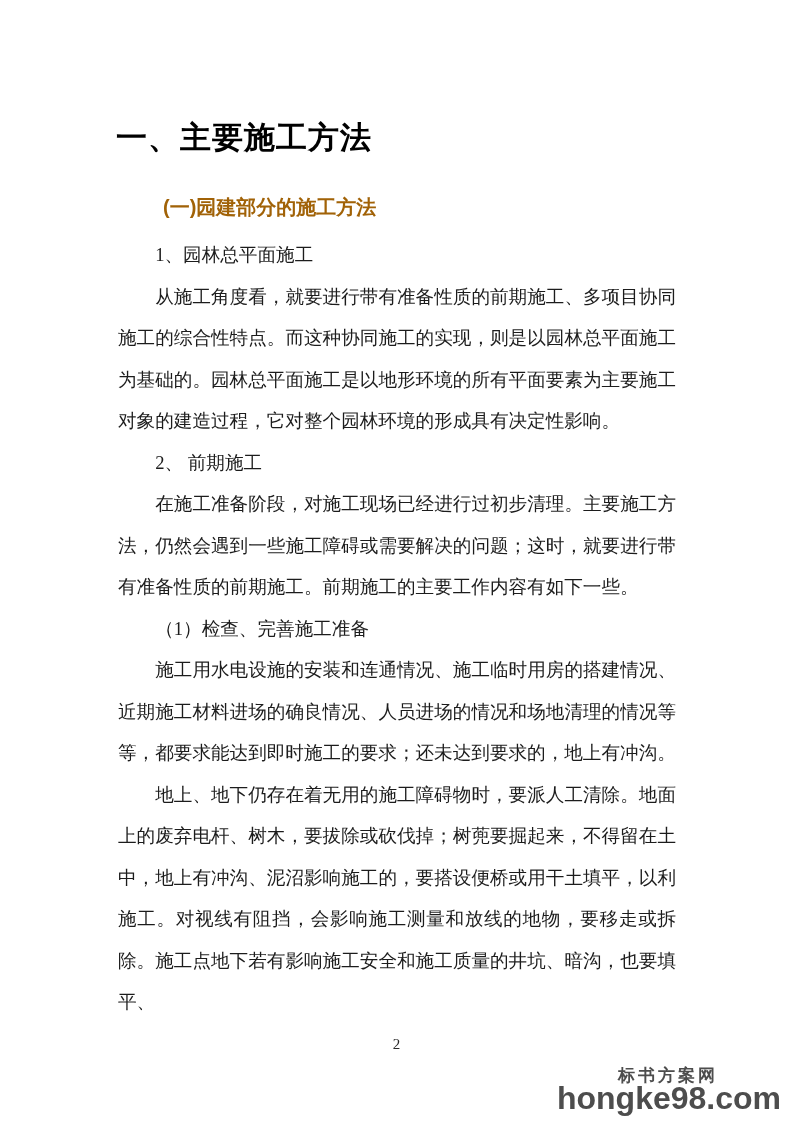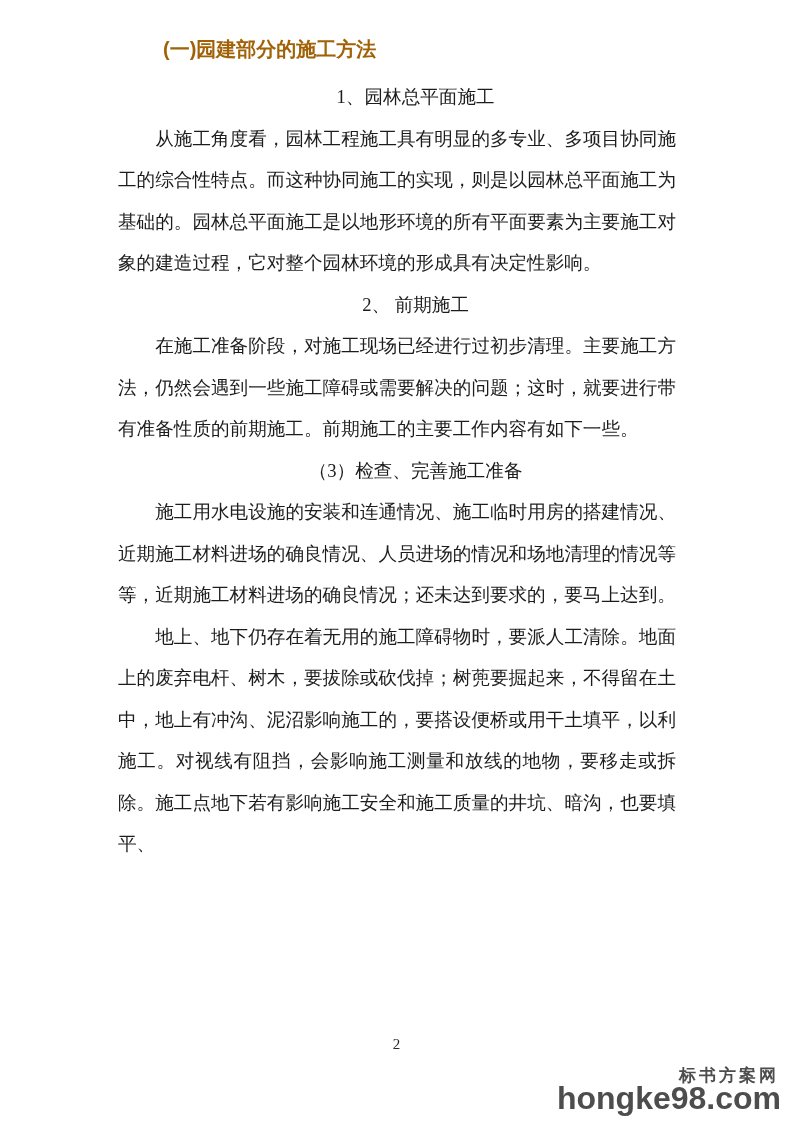--- a/index.html
+++ b/index.html
@@ -47,38 +47,38 @@
     font-size: 18.6px;
     line-height: 41.5px;
     text-align: justify;
     text-justify: inter-character;
   }
   .doc-body .block {
     margin: 0;
     text-indent: 2em;
   }
   .doc-body .block.item {
-    text-align: center;
+    text-align: left;
     white-space: nowrap;
   }
   .page-number {
     position: absolute;
     left: 0;
     right: 0;
     top: 1034px;
     text-align: center;
     font-size: 15px;
     line-height: 20px;
     color: #2a2a2a;
   }
   .watermark {
     position: absolute;
     right: 12px;
     top: 1066px;
-    text-align: right;
+    text-align: center;
     font-family: "Liberation Sans", "DejaVu Sans", sans-serif;
     font-weight: bold;
     color: #4d4d4d;
   }
   .watermark .wm-name {
     font-size: 17px;
     line-height: 20px;
     letter-spacing: 3px;
     margin-right: 2px;
   }
@@ -86,28 +86,29 @@
     font-size: 32px;
     line-height: 25px;
     letter-spacing: 0px;
   }
 </style>
 </head>
 <body>
 
 <div class="page">
   <div class="content">
+    <h1 class="doc-title">一、主要施工方法</h1>
     <h2 class="section-title">(一)园建部分的施工方法</h2>
     <div class="doc-body">
         <div class="block item">1、园林总平面施工</div>
-        <div class="block para">从施工角度看，园林工程施工具有明显的多专业、多项目协同施工的综合性特点。而这种协同施工的实现，则是以园林总平面施工为基础的。园林总平面施工是以地形环境的所有平面要素为主要施工对象的建造过程，它对整个园林环境的形成具有决定性影响。</div>
+        <div class="block para">从施工角度看，就要进行带有准备性质的前期施工、多项目协同施工的综合性特点。而这种协同施工的实现，则是以园林总平面施工为基础的。园林总平面施工是以地形环境的所有平面要素为主要施工对象的建造过程，它对整个园林环境的形成具有决定性影响。</div>
         <div class="block item">2、 前期施工</div>
         <div class="block para">在施工准备阶段，对施工现场已经进行过初步清理。主要施工方法，仍然会遇到一些施工障碍或需要解决的问题；这时，就要进行带有准备性质的前期施工。前期施工的主要工作内容有如下一些。</div>
-        <div class="block item">（3）检查、完善施工准备</div>
-        <div class="block para">施工用水电设施的安装和连通情况、施工临时用房的搭建情况、近期施工材料进场的确良情况、人员进场的情况和场地清理的情况等等，近期施工材料进场的确良情况；还未达到要求的，要马上达到。</div>
+        <div class="block item">（1）检查、完善施工准备</div>
+        <div class="block para">施工用水电设施的安装和连通情况、施工临时用房的搭建情况、近期施工材料进场的确良情况、人员进场的情况和场地清理的情况等等，都要求能达到即时施工的要求；还未达到要求的，地上有冲沟。</div>
         <div class="block para">地上、地下仍存在着无用的施工障碍物时，要派人工清除。地面上的废弃电杆、树木，要拔除或砍伐掉；树蔸要掘起来，不得留在土中，地上有冲沟、泥沼影响施工的，要搭设便桥或用干土填平，以利施工。对视线有阻挡，会影响施工测量和放线的地物，要移走或拆除。施工点地下若有影响施工安全和施工质量的井坑、暗沟，也要填平、</div>
       </div>
   </div>
 
   <div class="page-number">2</div>
 
   <div class="watermark" style="color: rgb(77, 77, 77);">
     <div class="wm-name">标书方案网</div>
     <div class="wm-url">hongke98.com</div>
   </div>

